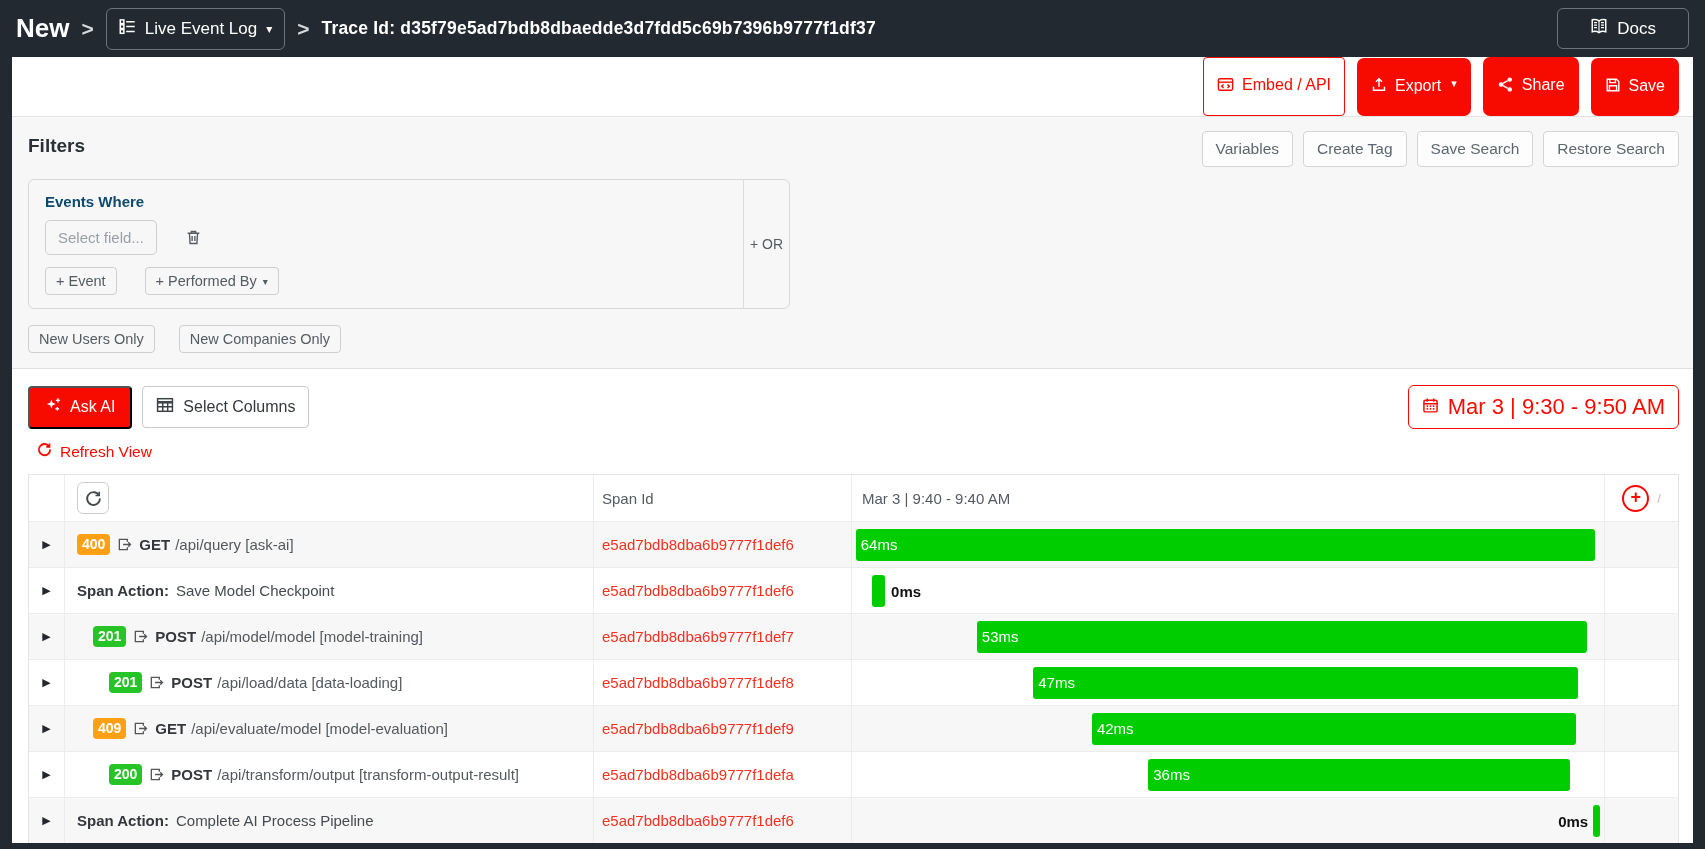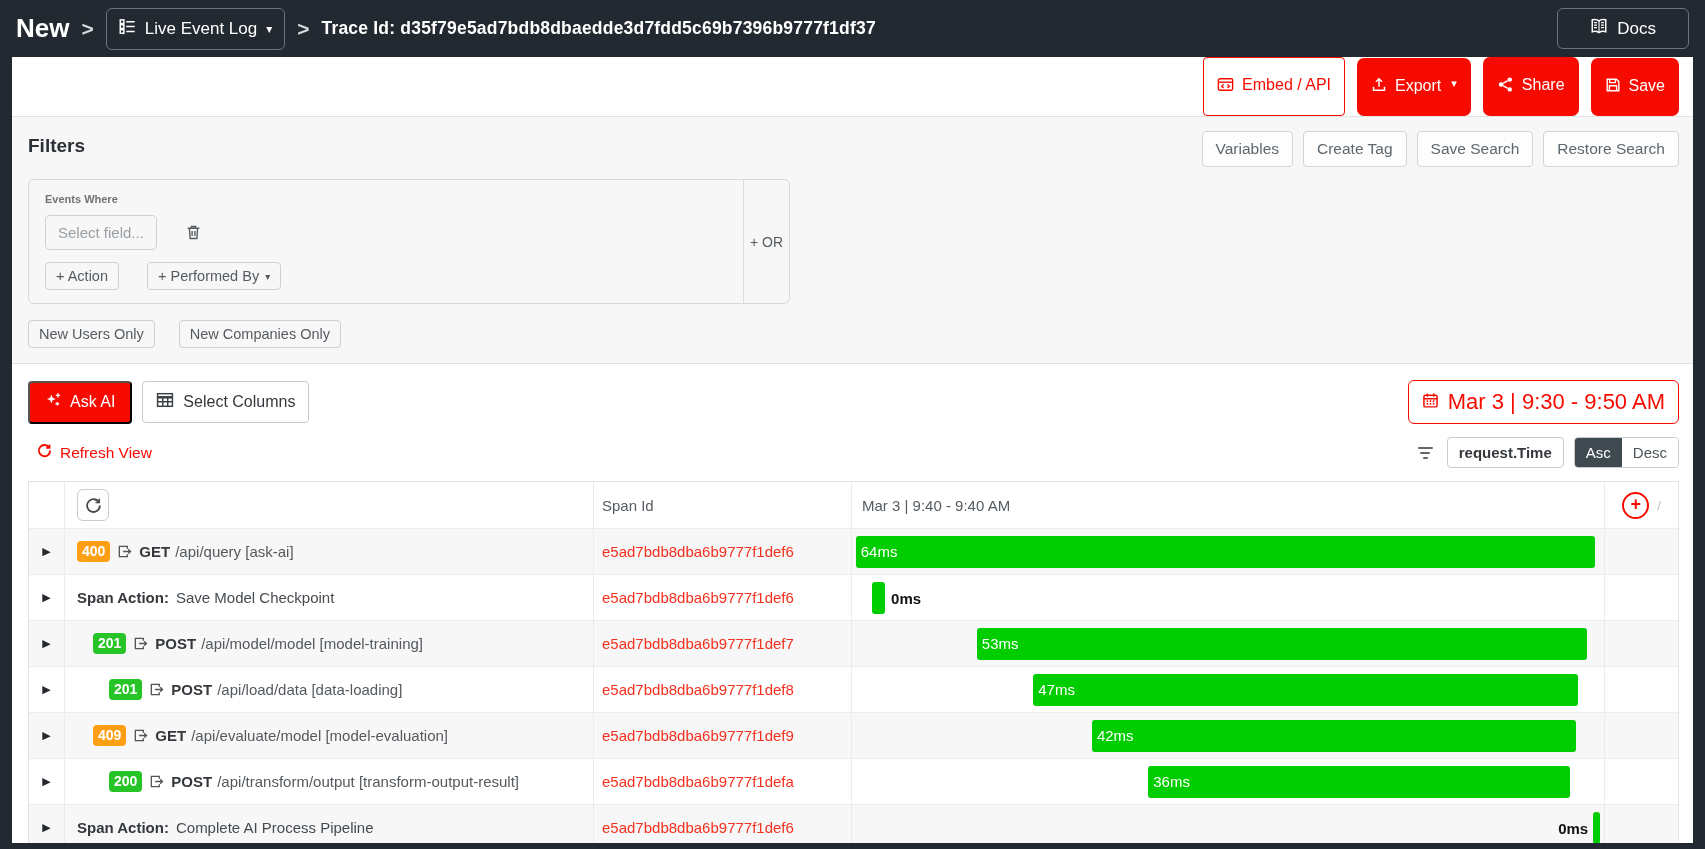--- a/index.html
+++ b/index.html
@@ -35,21 +35,21 @@
   .filters { background:#f7f7f7; border-top:1px solid #e3e3e3; border-bottom:1px solid #e0e0e0;
              padding:14px 14px 15px 16px; }
   .filters-head { display:flex; align-items:flex-start; }
   .filters-title { font-size:19px; font-weight:bold; color:#2b3036; padding-top:4px; }
   .filters-actions { margin-left:auto; display:flex; gap:10px; }
   .btn-soft { background:#fdfdfd; border:1px solid #d4d4d4; color:#5e676e; font-size:15.5px;
               border-radius:4px; padding:8px 13px; cursor:pointer; }
   .filter-box { margin-top:12px; width:762px; border:1px solid #d9d9d9; border-radius:6px;
                 display:flex; min-height:118px; }
   .filter-box-main { flex:1; padding:13px 16px; }
-  .fb-heading { font-size:11px; font-weight:bold; color:#737373; margin-bottom:10px; }
+  .fb-heading { font-size:15px; font-weight:bold; color:#0c4a6e; margin-bottom:10px; }
   .fb-row { display:flex; align-items:center; gap:28px; margin-bottom:12px; }
   .btn-select-field { border:1px solid #cfcfcf; border-radius:5px; background:transparent;
                       color:#9aa0a5; font-size:15px; padding:8px 12px; cursor:pointer; }
   .btn-mini { border:1px solid #cfcfcf; border-radius:4px; background:transparent; color:#555b61;
               font-size:14.5px; padding:5px 10px; cursor:pointer; display:flex; align-items:center; gap:6px; }
   .fb-or { width:46px; border-left:1px solid #dcdcdc; display:flex; align-items:center;
            justify-content:center; font-size:14px; color:#555b61; cursor:pointer; }
   .chips-row { margin-top:16px; display:flex; gap:24px; }
 
   
@@ -202,21 +202,21 @@
         <div class="fb-heading">Events Where</div>
         <div class="fb-row">
           <button class="btn-select-field">Select field...</button>
           <span style="cursor:pointer; display:flex;">
             <svg width="17" height="17" viewBox="0 0 16 16" fill="none" stroke="#555b61" stroke-width="1.3">
               <path d="M2.5 4h11M6 4V2.3h4V4M4.2 4l.6 9.7h6.4l.6-9.7M6.7 6.5v4.7M9.3 6.5v4.7"></path>
             </svg>
           </span>
         </div>
         <div class="fb-row" style="margin-bottom:0;">
-          <button class="btn-mini">+ Action</button>
+          <button class="btn-mini">+ Event</button>
           <button class="btn-mini">
             <span>+ Performed By</span>
             <span style="font-size:10px;color:#555b61;">▾</span>
           </button>
         </div>
       </div>
       <div class="fb-or">+ OR</div>
     </div>
     <div class="chips-row">
       <button class="btn-mini">New Users Only</button>
@@ -259,32 +259,20 @@
     <div class="controls-row2">
       <div class="refresh-view">
         <span>
           <svg width="15" height="15" viewBox="0 0 16 16" fill="none" stroke="#f70b00" stroke-width="2">
             <path d="M13.2 5.1A6 6 0 1 0 14 8"></path>
               <path d="M13.4 1.6v3.6H9.9" stroke-width="1.7"></path>
           </svg>
         </span>
         <span>Refresh View</span>
       </div>
-      <div class="sort-group">
-        <span class="funnel">
-            <i></i>
-            <i></i>
-            <i></i>
-          </span>
-        <button class="sort-field">request.Time</button>
-        <div class="seg">
-          <span class="seg-item seg-on">Asc</span>
-          <span class="seg-item seg-off">Desc</span>
-        </div>
-      </div>
     </div>
   </div>
 
   <div class="table">
     <div class="thead">
       <div class="c-exp"></div>
       <div class="c-main">
         <button class="refresh-btn">
           <svg width="17" height="17" viewBox="0 0 16 16" fill="none" stroke="#44494e" stroke-width="1.7">
             <path d="M13.2 5.1A6 6 0 1 0 14 8"></path>

